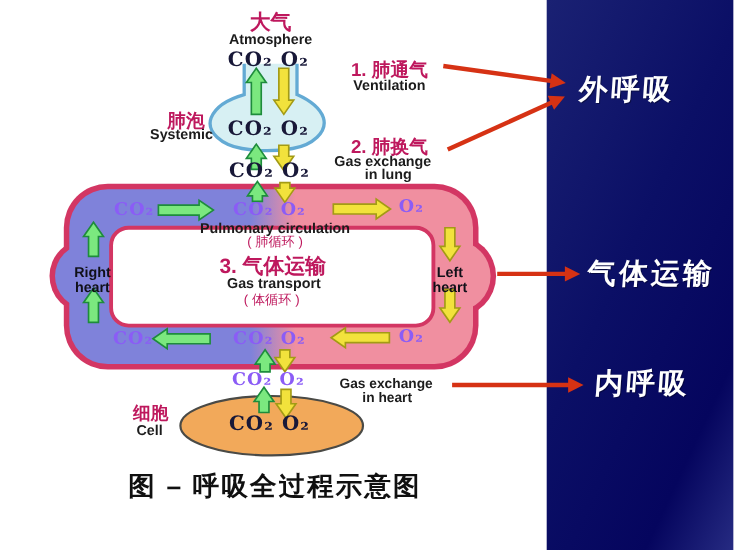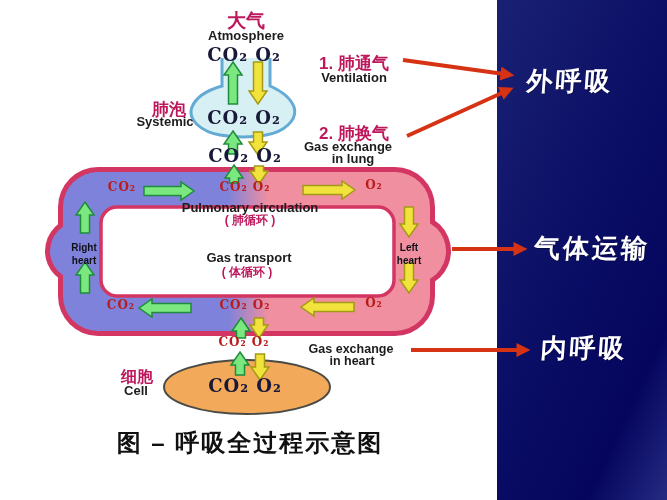--- a/index.html
+++ b/index.html
@@ -7,26 +7,26 @@
          font-family:"Liberation Sans",sans-serif;}
   #side-panel{position:absolute;left:497px;top:0;width:170px;height:500px;
 
               background:linear-gradient(115deg,#1a2173 0%,#0b0f66 45%,#05055e 80%,#262b82 100%);}
   svg.diagram{position:absolute;left:0;top:0;}
   .lbl{position:absolute;transform:translateX(-50%);white-space:nowrap;color:#be185d;
        line-height:1.12;text-align:center;}
   .zh19{font-size:19px;font-weight:700;}
   .zh17{font-size:17px;font-weight:700;}
   .zh16{font-size:16px;font-weight:700;}
-  .zh12{font-size:12px;font-weight:700;}
+  .zh12{font-size:12px;font-weight:400;}
   .en13{font-size:13px;font-weight:700;color:#1c1c1c;}
   .en12{font-size:12.5px;font-weight:700;color:#1c1c1c;}
   .gas18{font-family:"DejaVu Serif",serif;font-size:18px;font-weight:700;color:#181838;letter-spacing:1px;}
-  .gas16{font-family:"DejaVu Serif",serif;font-size:12px;font-weight:700;color:#b91c1c;letter-spacing:1px;}
-  .heart{font-size:10px;font-weight:700;line-height:13px;color:#101018;}
+  .gas16{font-family:"DejaVu Serif",serif;font-size:16px;font-weight:700;color:#8b5cf6;letter-spacing:1px;}
+  .heart{font-size:13px;font-weight:700;line-height:13px;color:#101018;}
   .panel-lbl{font-size:26px;font-weight:700;color:#ffffff;letter-spacing:3px;
              transform:translateX(-50%) skewX(-4deg);text-shadow:1px 1px 0 rgba(0,0,0,.35);}
   .caption{font-size:24px;font-weight:700;letter-spacing:2px;color:#101010;}
 </style>
 </head>
 <body>
 
 <div id="stage">
 
   <div id="side-panel"></div>
@@ -117,20 +117,21 @@
     <div>Right</div>
     <div>heart</div>
   </div>
   <div class="lbl heart" style="left:409px;top:241px">
     <div>Left</div>
     <div>heart</div>
   </div>
 
   <div class="lbl en13" style="left:250px;top:201px">Pulmonary circulation</div>
   <div class="lbl zh12" style="left:250px;top:214px">( 肺循环 )</div>
+  <div class="lbl zh19" style="left:248px;top:232px">3. 气体运输</div>
   <div class="lbl en13" style="left:249px;top:251px">Gas transport</div>
   <div class="lbl zh12" style="left:247px;top:266px">( 体循环 )</div>
 
   <div class="lbl gas16" style="left:121px;top:299px">CO₂</div>
   <div class="lbl gas16" style="left:245px;top:299px">CO₂ O₂</div>
   <div class="lbl gas16" style="left:374px;top:297px">O₂</div>
 
   <div class="lbl en12" style="left:351px;top:342px">Gas exchange</div>
   <div class="lbl en12" style="left:352px;top:354px">in heart</div>
 

